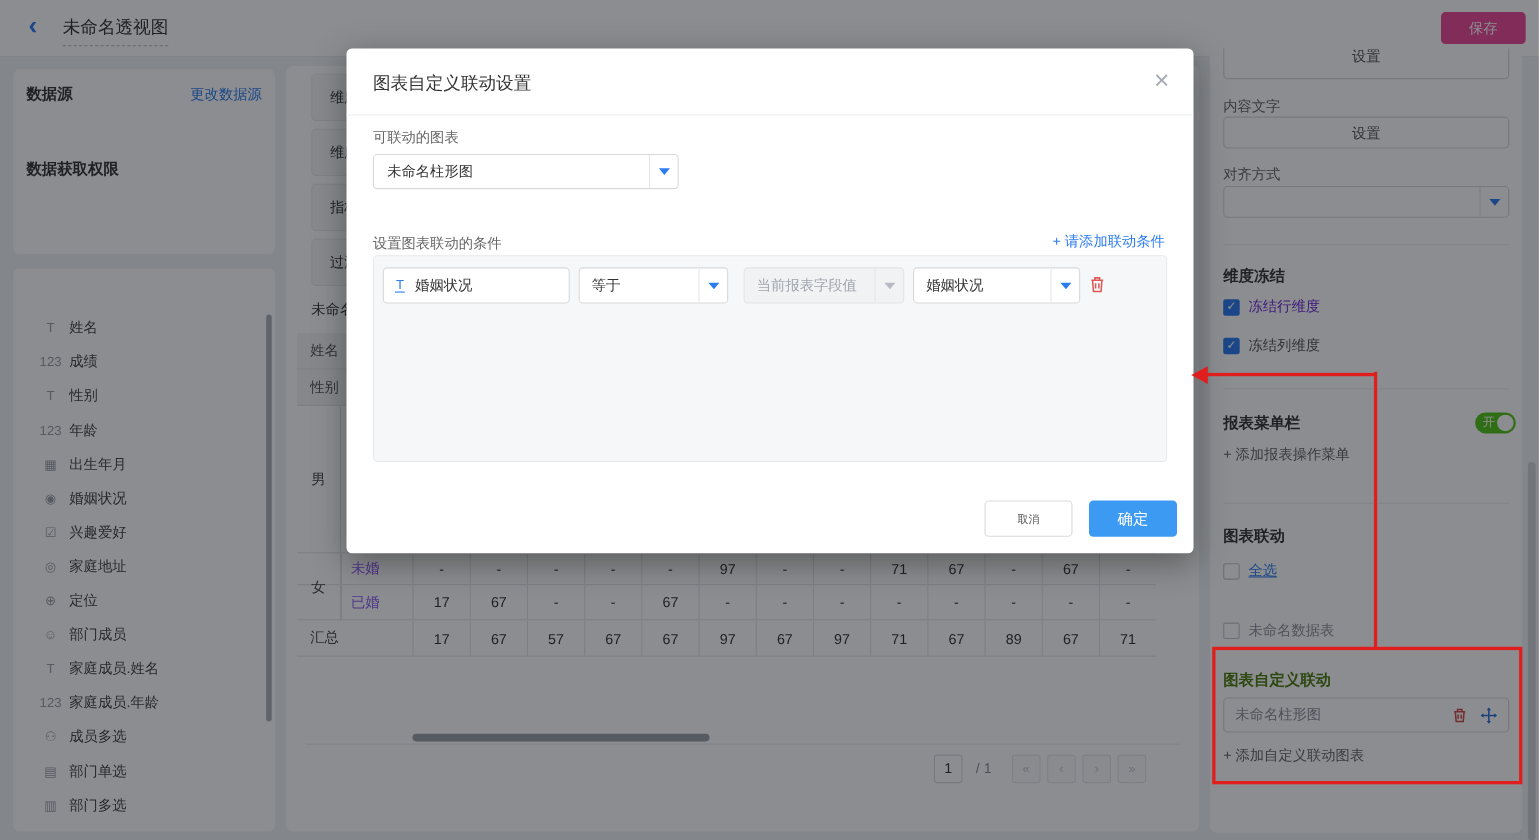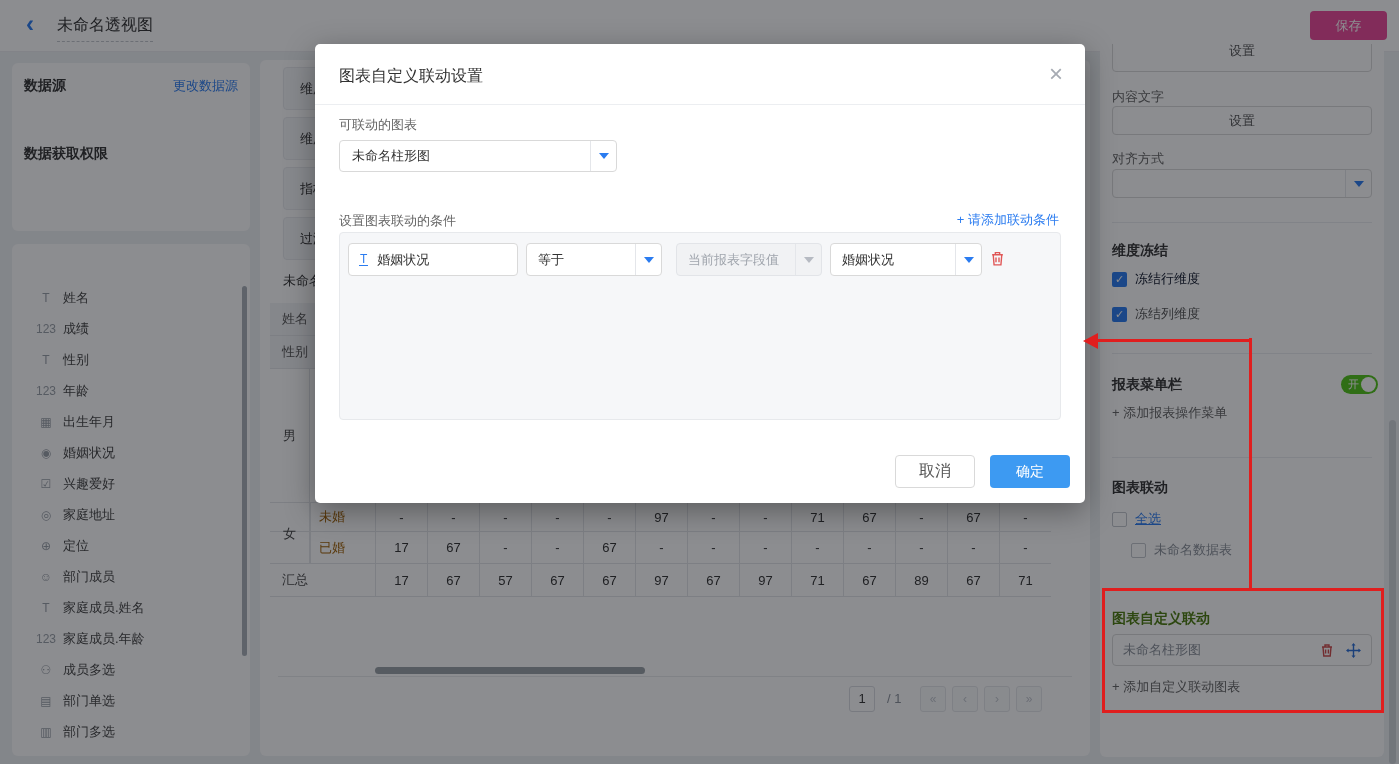--- a/index.html
+++ b/index.html
@@ -27,21 +27,21 @@
   .ls-scroll{position:absolute;left:230px;top:42px;width:5px;height:370px;border-radius:3px;background:#aab0b8;}
   
   .mid{left:260px;top:60px;width:830px;height:696px;}
   .mid-sections{position:absolute;left:23px;top:7px;width:784px;}
   .mid-section{height:43px;margin-bottom:7px;background:#f6f7f9;border:1px solid #e9ebee;border-radius:4px;line-height:41px;padding-left:16px;color:#333;}
   .tbl-title{position:absolute;left:23px;top:212px;color:#333;font-size:13px;}
   .tbl{position:absolute;left:10px;top:243px;width:781px;}
   .trow{display:flex;border-bottom:1px solid #e3e5e8;}
   .thead-row{background:#f2f3f5;color:#555;}
   .hcell{width:40px;padding-left:12px;display:flex;align-items:center;}
-  .c2{width:65px;padding-left:8px;display:flex;align-items:center;border-left:1px solid #e3e5e8;color:#a16207;text-align:center;}
+  .c2{width:65px;padding-left:8px;display:flex;align-items:center;border-left:1px solid #e3e5e8;color:#8b5cf6;text-align:center;}
   .vcell{width:52px;border-left:1px solid #e3e5e8;display:flex;align-items:center;justify-content:center;color:#333;}
   .spacer1{width:40px;}
   .sumlabel{width:105px;padding-left:12px;display:flex;align-items:center;color:#444;}
   .spanv{position:absolute;left:0;width:40px;border-right:1px solid #e3e5e8;display:flex;align-items:center;justify-content:center;color:#444;}
   .hscroll{position:absolute;left:115px;top:607px;width:270px;height:7px;border-radius:4px;background:#9aa0a6;}
   .pg-divider{position:absolute;left:18px;top:616px;width:794px;border-top:1px solid #e8eaed;}
   .pg-box{position:absolute;left:589px;top:626px;width:26px;height:26px;border:1px solid #d9dce1;border-radius:3px;background:#fff;text-align:center;line-height:24px;color:#333;}
   .pg-of{position:absolute;left:627px;top:626px;line-height:26px;color:#8a9099;}
   .pg-nav{position:absolute;left:660px;top:626px;display:flex;}
   .pg-btn{width:26px;height:26px;margin-right:6px;border:1px solid #e4e7ea;border-radius:3px;background:#fafbfc;color:#c3c8cf;font-size:12px;line-height:24px;text-align:center;}
@@ -77,21 +77,21 @@
   .m-select{position:absolute;left:24px;top:96px;width:278px;height:32px;border:1px solid #d9d9d9;border-radius:4px;background:#fff;}
   .m-sel-text{position:absolute;left:12px;top:0;line-height:30px;color:#333;}
   .m-label2{position:absolute;left:24px;top:168px;color:#666;}
   .m-addcond{position:absolute;right:26px;top:167px;}
   .m-panel{position:absolute;left:24px;top:188px;width:722px;height:188px;background:#f6f7f9;border:1px solid #e7e9ec;border-radius:4px;}
   .cond-input{position:absolute;left:8px;top:10px;width:170px;height:33px;background:#fff;border:1px solid #d9d9d9;border-radius:4px;display:flex;align-items:center;padding-left:10px;color:#333;}
   .t-ico{color:#2b7cf0;border-bottom:1px solid #2b7cf0;font-size:12px;line-height:12px;margin-right:9px;padding:0 1px;}
   .cond-sel{position:absolute;top:10px;height:33px;background:#fff;border:1px solid #d9d9d9;border-radius:4px;color:#333;}
   .cond-sel .txt{position:absolute;left:11px;line-height:31px;white-space:nowrap;}
   .cond-sel.disabled{background:#f1f2f4;color:#a0a5ad;border-color:#e2e4e8;}
-  .m-cancel{position:absolute;left:580px;top:411px;width:80px;height:33px;background:#fff;border:1px solid #d9d9d9;border-radius:4px;color:#555;font-size:16px;}
+  .m-cancel{position:absolute;left:580px;top:411px;width:80px;height:33px;background:#fff;border:1px solid #d9d9d9;border-radius:4px;color:#555;font-size:10px;}
   .m-ok{position:absolute;left:675px;top:411px;width:80px;height:33px;background:#3d9af2;border:none;border-radius:4px;color:#fff;font-size:14px;}
   
   .anno{position:absolute;z-index:300;}
   .anno-box{left:1102px;top:588px;width:282px;height:125px;border:3px solid #e01e1e;}
   .anno-vline{left:1249px;top:338px;width:3px;height:252px;background:#e01e1e;}
   .anno-hline{left:1097px;top:339px;width:154px;height:3px;background:#e01e1e;}
   .anno-arrow{left:1083px;top:333px;width:0;height:0;border-top:8px solid transparent;border-bottom:8px solid transparent;border-right:15px solid #e01e1e;}
   .icon-btn{flex:none;}
 </style>
 </head>
@@ -310,40 +310,40 @@
   <div class="rp-select">
     <span style="position:absolute;left:10px;line-height:27px;color:#333;"></span>
     <span class="caret-box">
         <span class="caret"></span>
       </span>
   </div>
   <div class="rp-div" style="top:178px;"></div>
   <div class="label bold" style="top:198px;color:#333;">维度冻结</div>
   <div class="cbrow" style="top:226px;">
     <span class="cb on">✓</span>
-    <span style="color:#0f172a;">冻结行维度</span>
+    <span style="color:#6d28d9;">冻结行维度</span>
   </div>
   <div class="cbrow" style="top:261px;">
     <span class="cb on">✓</span>
     <span style="color:#555;">冻结列维度</span>
   </div>
   <div class="rp-div" style="top:309px;"></div>
   <div class="label bold" style="top:332px;color:#333;">报表菜单栏</div>
   <div class="toggle">
     <span class="t-label">开</span>
     <span class="knob"></span>
   </div>
   <div class="label link" style="top:360px;">+ 添加报表操作菜单</div>
   <div class="rp-div" style="top:413px;"></div>
   <div class="label bold" style="top:435px;color:#333;">图表联动</div>
   <div class="cbrow" style="top:466px;">
     <span class="cb off"></span>
     <span class="link" style="text-decoration:underline;">全选</span>
   </div>
-  <div class="cbrow" style="top:497px;margin-left:19px;">
+  <div class="cbrow" style="top:520px;">
     <span class="cb off"></span>
     <span style="color:#8a9099;">未命名数据表</span>
   </div>
   <div class="label bold" style="top:566px;color:#4d7c0f;">图表自定义联动</div>
   <div class="rp-itembox">
     <span class="grow">未命名柱形图</span>
     <svg class="icon-btn" width="14" height="15" viewBox="0 0 14 15" style="margin-right:12px;">
       <g stroke="#cf4b4b" stroke-width="1.4" fill="none">
         <path d="M2 4h10M5 4V2h4v2M3 4l.8 9h6.4L11 4"></path>
           <path d="M5.6 6.5v4M8.4 6.5v4"></path>

